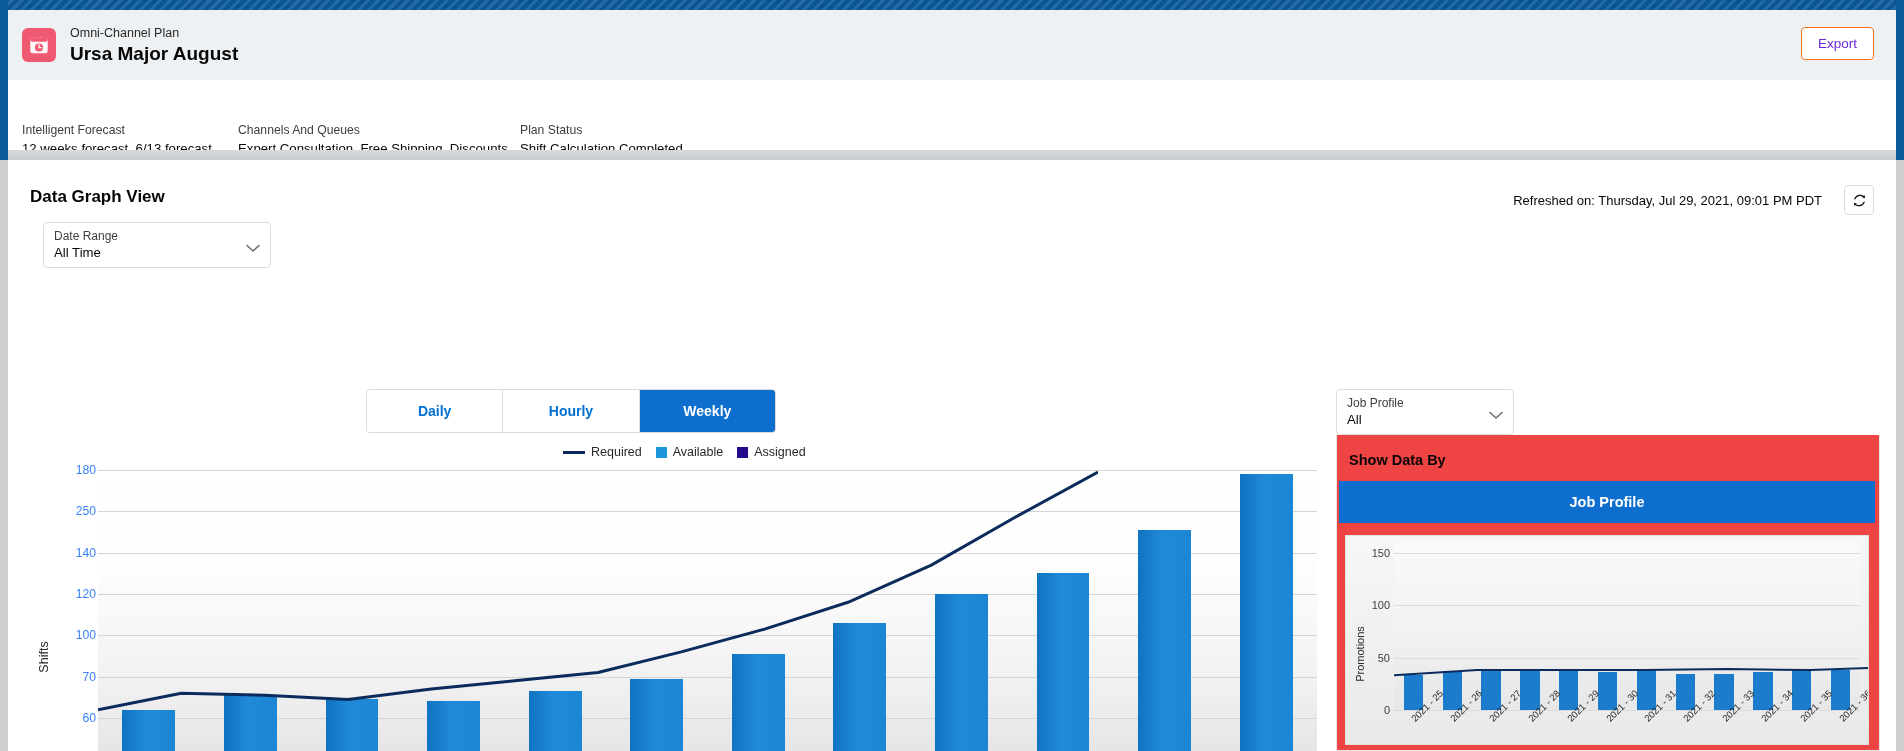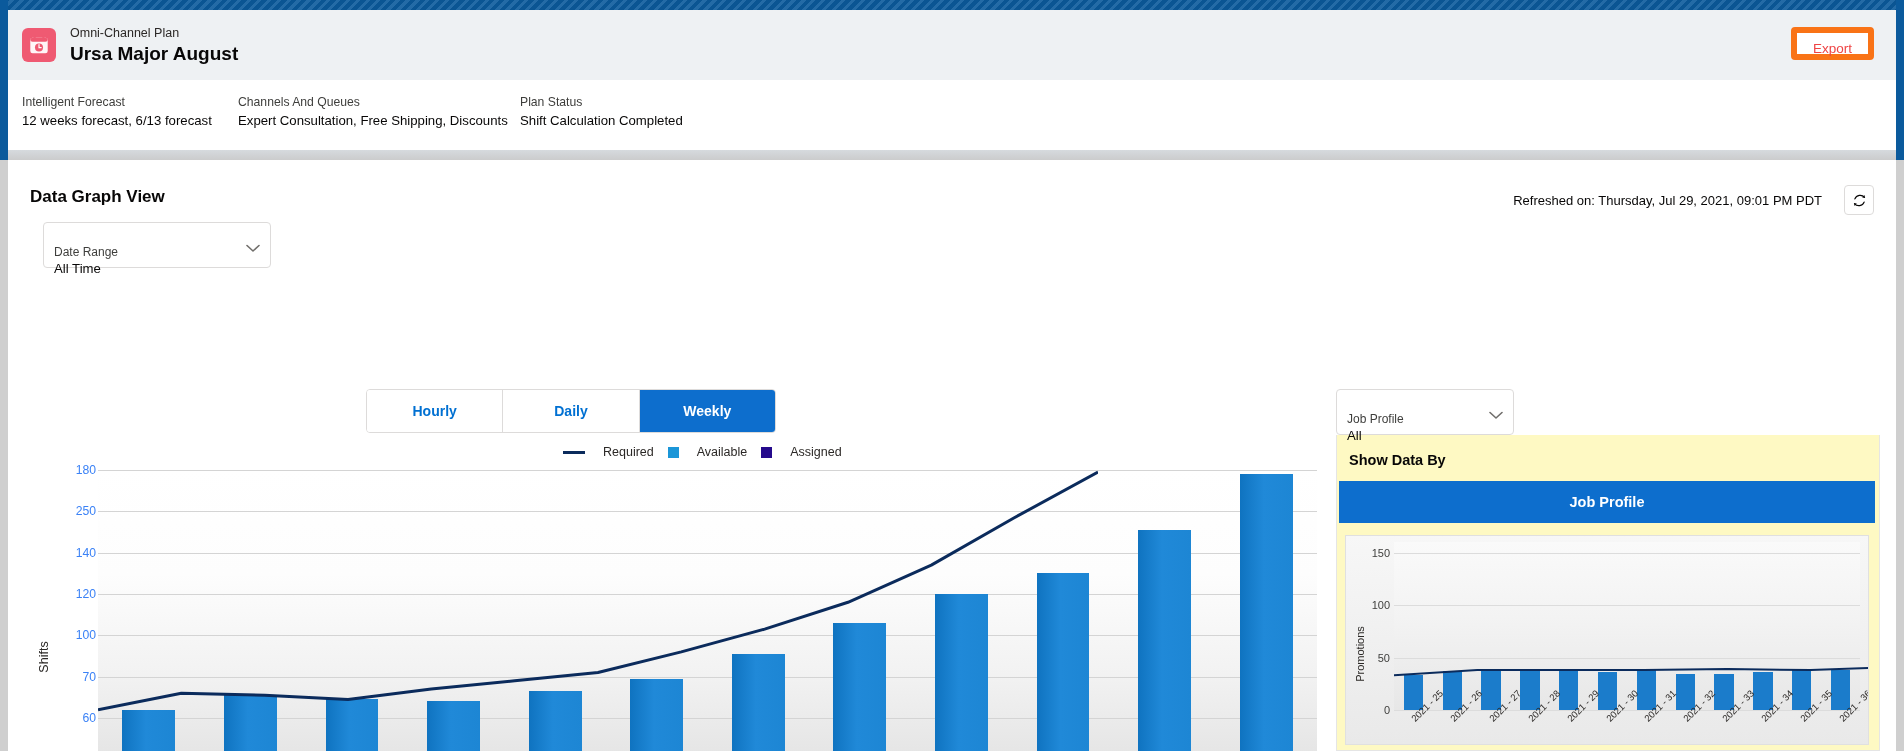--- a/index.html
+++ b/index.html
@@ -37,29 +37,29 @@
     width:34px; height:34px; border-radius:6px; background:#ef5a72;
     display:flex; align-items:center; justify-content:center; flex:0 0 auto;
   }
   .app-icon svg { display:block; }
   .rh-titles { margin-left:14px; }
   .rh-eyebrow { font-size:12.5px; color:#2b2826; line-height:16px; }
   .rh-title { font-size:19px; font-weight:bold; color:#080707; line-height:24px; margin-top:1px; }
   .export-btn {
     position:absolute; right:22px; top:17px;
     min-width:66px; height:33px; padding:0 16px;
-    border:6px solid #f97316; border-radius:4px; background:#fff;
-    color:#ef4444; font-size:13.5px; line-height:31px; text-align:center; cursor:pointer;
+    border:1px solid #f97316; border-radius:4px; background:#fff;
+    color:#6d28d9; font-size:13.5px; line-height:31px; text-align:center; cursor:pointer;
   }
   .rh-fields {
     height:70px; background:#fff; display:flex; align-items:flex-start;
     padding: 14px 0 0 14px;
   }
   .field { flex:0 0 auto; }
-  .field-label { font-size:12.2px; color:#3e3e3c; line-height:16px; }
+  .field-label { font-size:12.2px; color:#3e3e3c; line-height:16px;margin-top:28px; }
   .field-value { font-size:13.2px; color:#080707; line-height:18px; margin-top:2px; }
   .rh-bottom-fade {
     position:absolute; left:8px; top:150px; width:1888px; height:12px;
     background:linear-gradient(#d6dade, #c9c9c9);
   }
 
   
   .content { position:absolute; left:0; top:160px; width:1904px; height:591px; background:#cfcfcf; }
   .content-inner {
     position:absolute; left:8px; top:0; width:1888px; height:591px;
@@ -74,41 +74,41 @@
     border:1px solid #dddbda; border-radius:4px; background:#fff;
     display:flex; align-items:center; justify-content:center; cursor:pointer;
   }
 
   
   .date-range {
     position:absolute; left:35px; top:62px; width:228px; height:46px;
     border:1px solid #dddbda; border-radius:4px; background:#fff; padding:5px 10px;
     cursor:pointer;
   }
-  .dr-label { font-size:12px; color:#3e3e3c; line-height:16px;margin-top:16px; }
+  .dr-label { font-size:12px; color:#3e3e3c; line-height:16px; }
   .dr-value { font-size:13.2px; color:#080707; line-height:17px; }
   .chev { position:absolute; right:10px; top:16px; }
 
   .seg-group {
     position:absolute; left:358px; top:229px; width:410px; height:44px; display:flex;
     border:1px solid #dddbda; border-radius:4px; overflow:hidden; background:#fff;
   }
   .seg {
     flex:1; display:flex; align-items:center; justify-content:center;
     font-size:14px; font-weight:bold; color:#0070d2; background:#fff; cursor:pointer;
     border-right:1px solid #dddbda;
   }
   .seg:last-child { border-right:none; }
   .seg.active { background:#0d6ecd; color:#fff; }
 
   .legend {
     position:absolute; left:555px; top:285px; display:flex; align-items:center; gap:14px;
     font-size:12.5px; color:#2b2826;
   }
-  .legend-item { display:flex; align-items:center; gap:18px; }
+  .legend-item { display:flex; align-items:center; gap:6px; }
   .lg-line { width:22px; height:3px; background:#0b2b5c; display:inline-block; }
   .lg-sw { width:11px; height:11px; display:inline-block; }
 
   
   .main-plot {
     position:absolute; left:0px; top:300px; width:1325px; height:425px;
   }
   .plot-bg {
     position:absolute; left:90px; top:10px; right:16px; height:372px;
     background:linear-gradient(#ffffff 0%, #fdfdfd 28%, #f2f2f2 55%, #e3e3e3 80%, #dcdcdc 100%);
@@ -130,21 +130,21 @@
   .req-svg { position:absolute; left:90px; top:10px; right:16px; height:372px; }
 
   
   .job-profile-select {
     position:absolute; left:1328px; top:229px; width:178px; height:46px;
     border:1px solid #dddbda; border-radius:4px; background:#fff; padding:5px 10px; cursor:pointer;
     z-index:4;
   }
   .side-panel {
     position:absolute; left:1328px; top:275px; width:544px; height:316px;
-    background:#fef9c3; border:1px solid #e5e5e5; border-top:none; z-index:3;
+    background:#ef4444; border:1px solid #e5e5e5; border-top:none; z-index:3;
   }
   .sdb-title { position:absolute; left:12px; top:17px; font-size:14.5px; font-weight:bold; color:#080707; }
   .jp-button {
     position:absolute; left:2px; top:46px; width:536px; height:42px;
     background:#0d6ecd; color:#fff; font-size:14.5px; font-weight:bold;
     display:flex; align-items:center; justify-content:center; cursor:pointer;
   }
   .mini-card {
     position:absolute; left:8px; top:100px; width:524px; height:210px;
     background:linear-gradient(#f7f7f7,#e9e9e9); border:1px solid #e0e0e0; overflow:hidden;
@@ -231,22 +231,22 @@
         <div class="dr-label">Date Range</div>
         <div class="dr-value">All Time</div>
         <span class="chev">
           <svg width="14" height="9" viewBox="0 0 14 9" aria-hidden="true">
             <path d="M1 1.5 L7 7 L13 1.5" stroke="#706e6b" stroke-width="1.6" fill="none" stroke-linecap="round" stroke-linejoin="round"></path>
           </svg>
         </span>
       </div>
 
       <div class="seg-group" id="granularity-tabs">
+          <div class="seg">Daily</div>
           <div class="seg">Hourly</div>
-          <div class="seg">Daily</div>
           <div class="seg active">Weekly</div>
         </div>
 
       <div class="legend" id="chart-legend">
           <div class="legend-item">
             <span class="lg-line" style="background: rgb(11, 43, 92);"></span>
             <span>Required</span>
           </div>
           <div class="legend-item">
             <span class="lg-sw" style="background: rgb(27, 150, 216);"></span>

